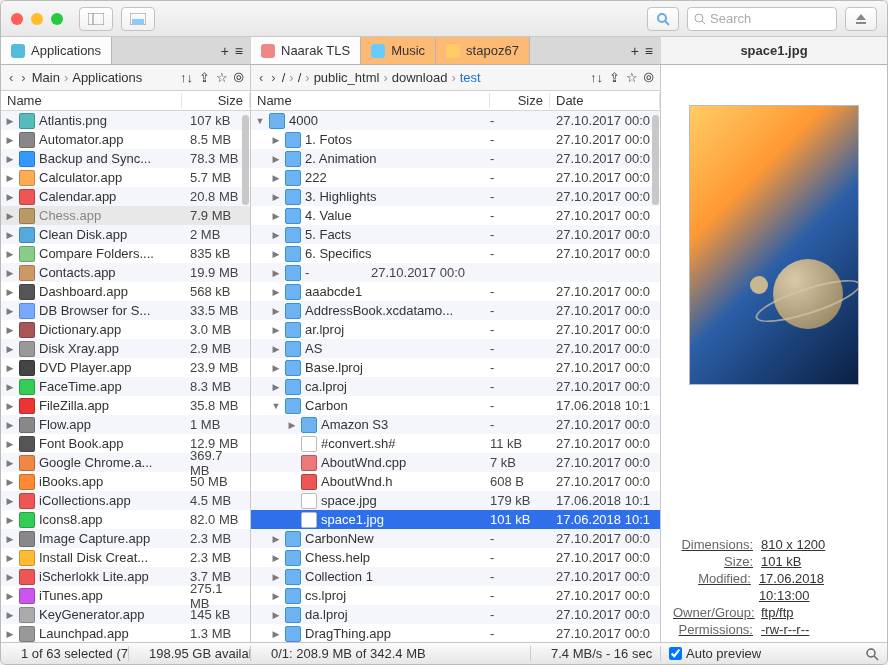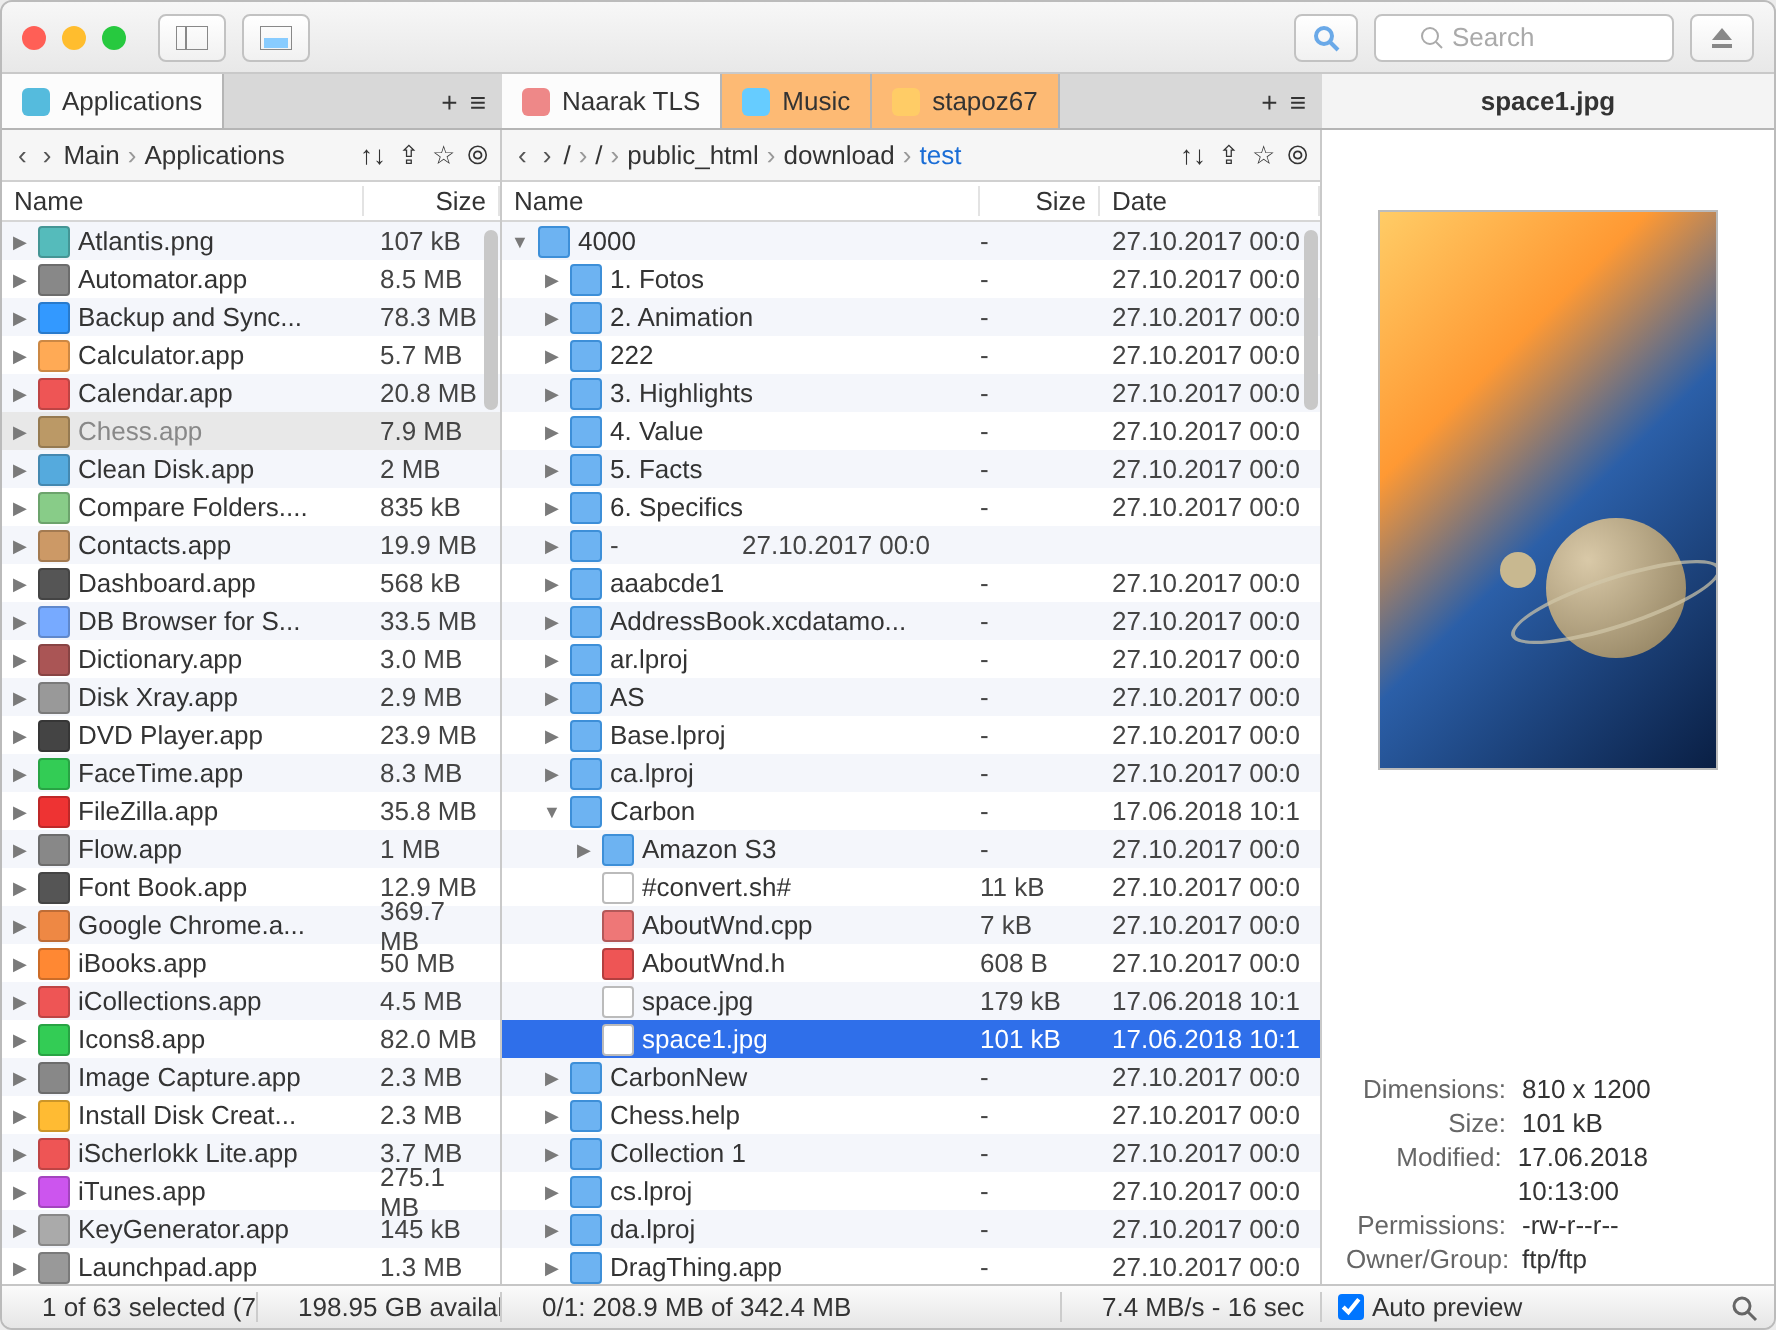--- a/index.html
+++ b/index.html
@@ -3,21 +3,21 @@
 <meta charset="utf-8">
 <style>
 * { margin:0; padding:0; box-sizing:border-box; font-family:-apple-system,"Helvetica Neue",Arial,sans-serif; font-size:13px; color:#333; }
 body { width:888px; height:665px; background:#ececec; overflow:hidden; display:flex; flex-direction:column; border:1px solid #bbb; border-radius:6px;}
 .titlebar { height:36px; background:linear-gradient(#f7f7f7,#e8e8e8); border-bottom:1px solid #c9c9c9; display:flex; align-items:center; padding:0 10px; gap:8px;}
 .traffic { display:flex; gap:8px; margin-right:8px;}
 .dot { width:12px; height:12px; border-radius:50%; }
 .dot.r{background:#ff5f56;} .dot.y{background:#ffbd2e;} .dot.g{background:#27c93f;}
 .tb-btn { height:24px; min-width:30px; padding:0 8px; border:1px solid #c2c2c2; border-radius:4px; background:linear-gradient(#fff,#f1f1f1); display:flex; align-items:center; justify-content:center; gap:3px;}
 .spacer{flex:1;}
-.search { flex:0 0 150px; height:24px; border:1px solid #c2c2c2; border-radius:4px; background:#fff; display:flex; align-items:center; padding:0 22px; color:#999;}
+.search { flex:0 0 150px; height:24px; border:1px solid #c2c2c2; border-radius:4px; background:#fff; display:flex; align-items:center; padding:0 6px; color:#999;}
 .tabstrip { height:28px; background:#d8d8d8; display:flex; border-bottom:1px solid #b5b5b5;}
 .tab { display:flex; align-items:center; padding:0 10px; gap:6px; border-right:1px solid #b5b5b5; background:#fdba74; font-size:12px;}
 .tab.active{ background:#fcfcfc;}
 .tab .ticon{width:14px;height:14px;border-radius:3px;}
 .tabtools{display:flex;align-items:center;gap:6px;padding:0 8px;color:#666;}
 .tabtools span{font-size:14px;}
 .main { flex:1; display:flex; min-height:0;}
 .pane { display:flex; flex-direction:column; min-height:0; border-right:1px solid #c9c9c9;}
 .pane.left{flex:0 0 250px;}
 .pane.mid{flex:0 0 410px;}
@@ -43,21 +43,21 @@
 .fdate{width:110px; padding-left:6px; color:#444;}
 .indent0{padding-left:4px;} .indent1{padding-left:20px;} .indent2{padding-left:36px;}
 .folder{background:#6db3f2;border:1px solid #3d8fd8;}
 .doc{background:#fff;border:1px solid #bbb;}
 .preview-body{flex:1;display:flex;flex-direction:column;}
 .imgprev{margin:40px auto 0;width:170px;height:280px;border:1px solid #bbb; background:linear-gradient(135deg,#ffcc66 0%,#ff9933 30%,#2b5fa8 55%,#0a1f44 100%);position:relative;overflow:hidden;}
 .planet{position:absolute;border-radius:50%;}
 .p1{width:70px;height:70px;background:radial-gradient(circle at 30% 30%,#d9c9a8,#8a7a58);right:15px;bottom:55px;}
 .ring{position:absolute;width:110px;height:26px;border:2px solid rgba(210,200,170,.7);border-radius:50%;right:-5px;bottom:70px;transform:rotate(-18deg);}
 .p2{width:18px;height:18px;background:#c8b890;left:60px;bottom:90px;}
-.meta{margin-top:auto;padding:8px 12px 4px;font-size:11px;}
+.meta{margin-top:auto;padding:8px 12px 4px;font-size:11px;text-decoration:underline;}
 .meta div{display:flex;gap:8px;line-height:17px;}
 .meta .lab{width:80px;text-align:right;color:#666;}
 .status{height:22px;background:linear-gradient(#fbfbfb,#e6e6e6);border-top:1px solid #c6c6c6;display:flex;align-items:center;font-size:11px;color:#444;}
 .status .cell{padding:0 20px;border-right:1px solid #ccc;white-space:nowrap;overflow:hidden;}
 .chk{display:flex;align-items:center;gap:4px;padding:0 8px;}
 .loupe{margin-left:auto;padding:0 8px;color:#555;}
 svg{display:block;}
 .scrollbar-thumb{position:absolute;right:1px;top:4px;width:7px;height:90px;background:#c8c8c8;border-radius:4px;}
 </style>
 </head>
@@ -569,26 +569,26 @@
           </div>
           <div>
             <span class="lab">Size:</span>
             <span>101 kB</span>
           </div>
           <div>
             <span class="lab">Modified:</span>
             <span>17.06.2018 10:13:00</span>
           </div>
           <div>
+            <span class="lab">Owner/Group:</span>
+            <span>ftp/ftp</span>
+          </div>
+          <div>
             <span class="lab">Permissions:</span>
             <span>-rw-r--r--</span>
-          </div>
-          <div>
-            <span class="lab">Owner/Group:</span>
-            <span>ftp/ftp</span>
           </div>
         </div>
     </div>
   </div>
 
 </div>
 
 <div class="status">
   <div class="cell" style="width:128px">1 of 63 selected (7...</div>
   <div class="cell" style="width:122px">198.95 GB available</div>

